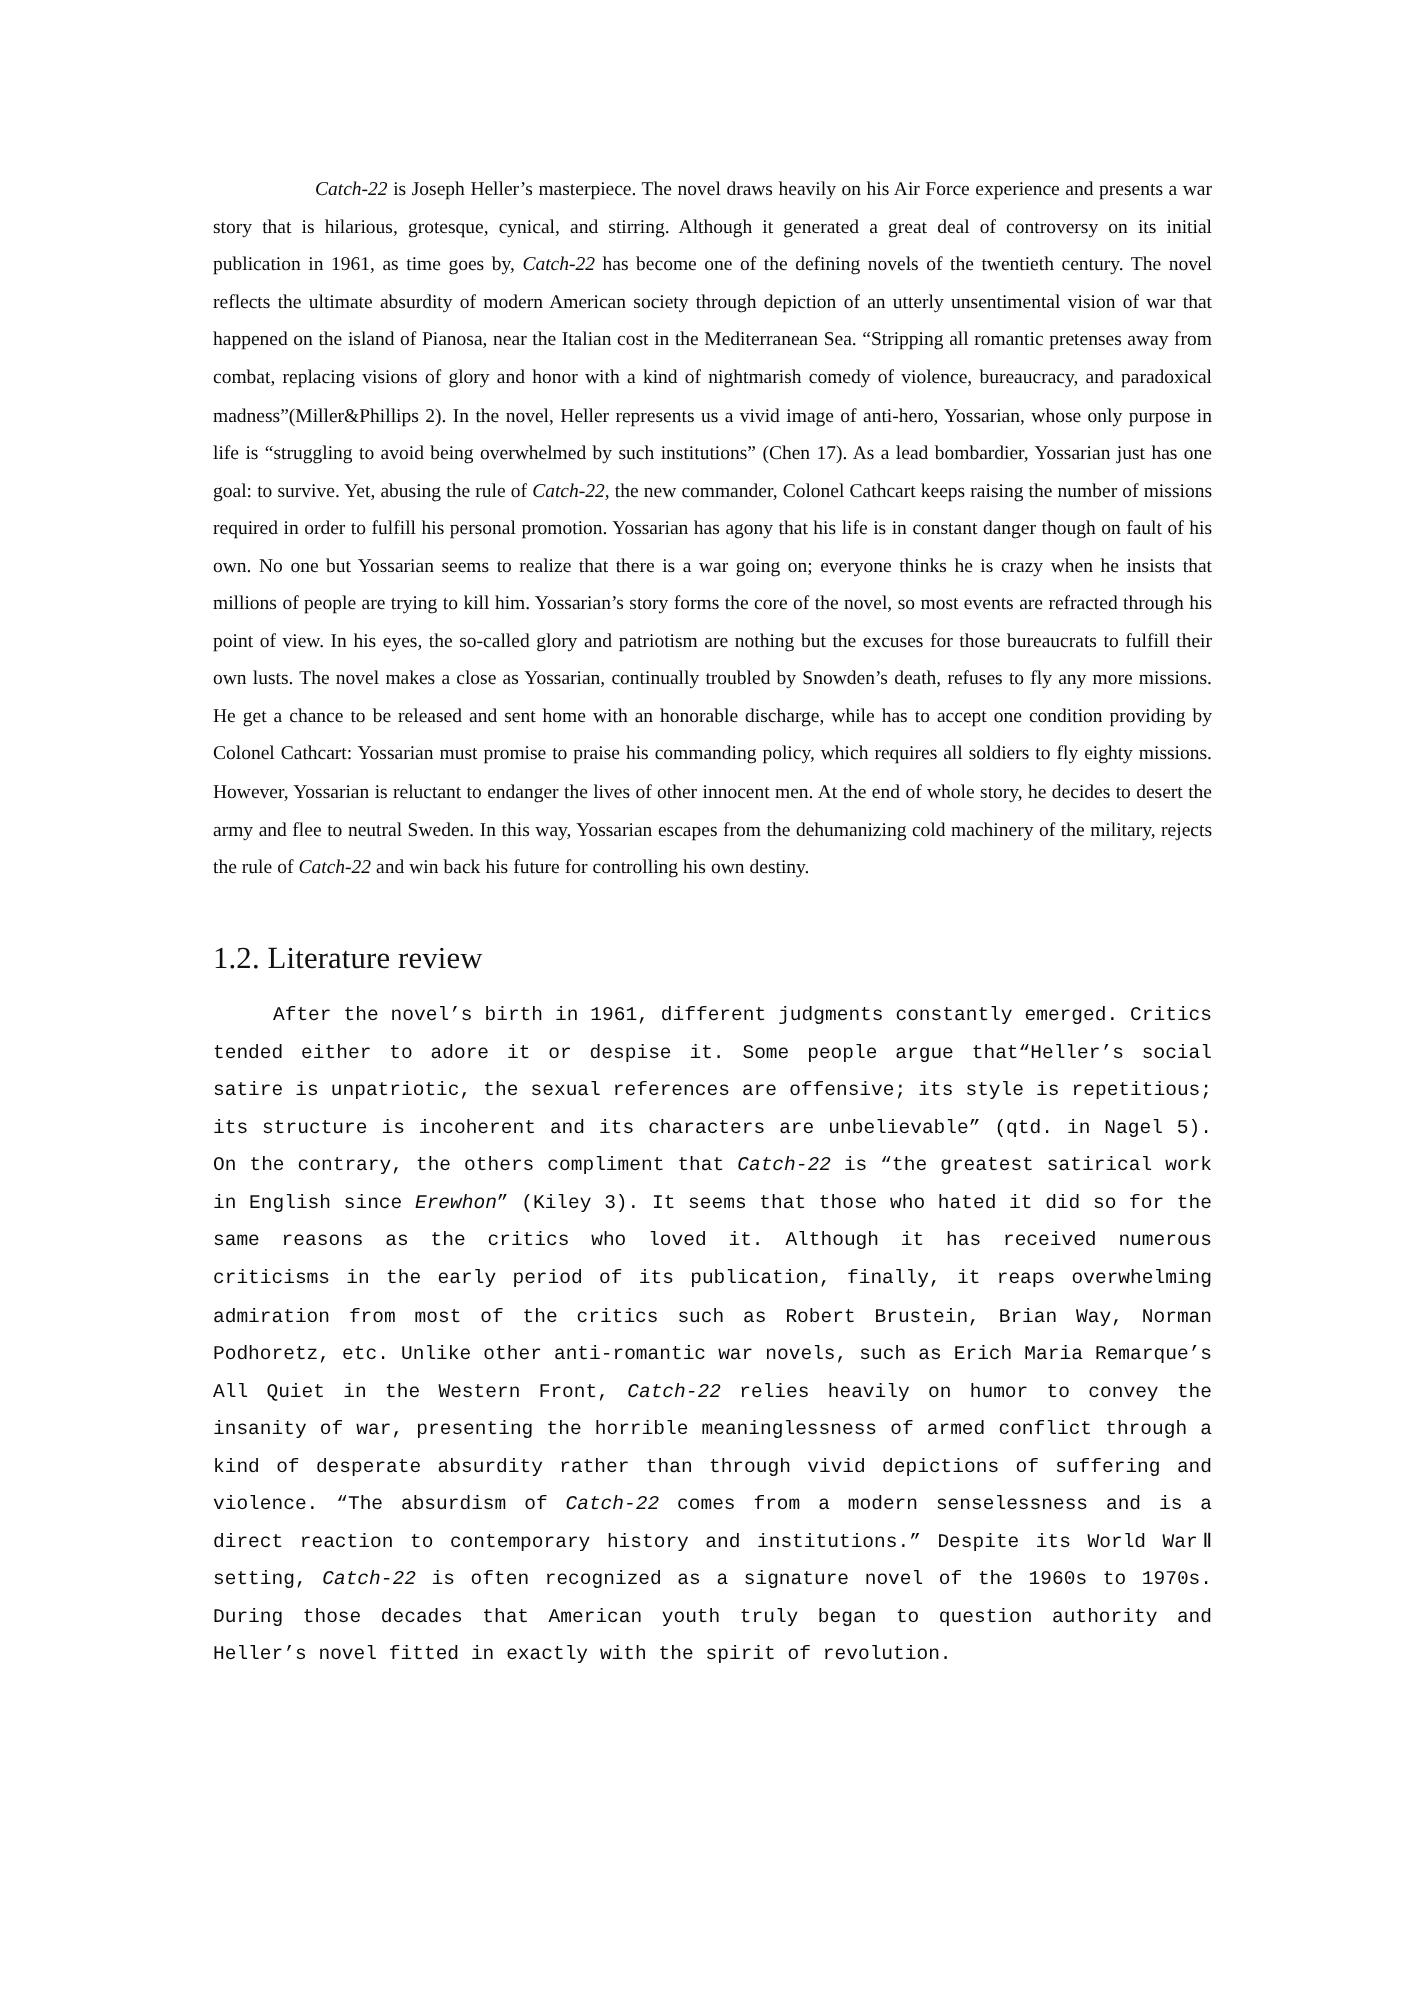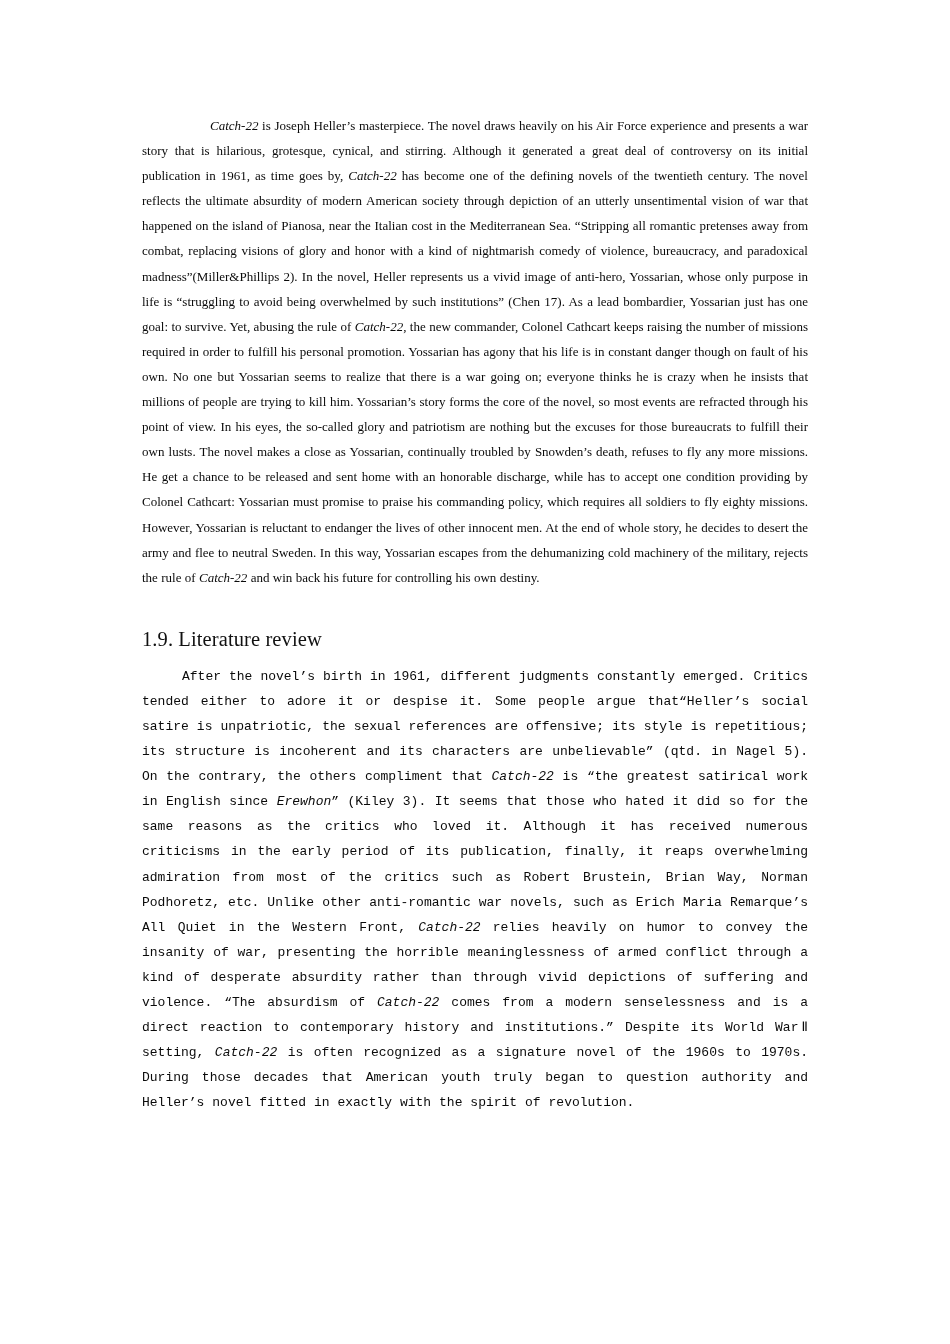--- a/index.html
+++ b/index.html
@@ -58,20 +58,20 @@
 </head>
 <body>
 
 <div class="page">
   <div class="content">
 
     <p class="body-para"><i>Catch-22</i><span> is Joseph Heller’s masterpiece. The novel draws heavily on his Air Force experience and presents a war story that is hilarious, grotesque, cynical, and stirring. Although it generated a great deal of controversy on its initial publication in 1961, as time goes by, </span><i>Catch-22</i><span> has become one of the defining novels of the twentieth century. The novel reflects the ultimate absurdity of modern American society through depiction of an utterly unsentimental vision of war that happened on the island of Pianosa, near the Italian cost in the Mediterranean Sea. “Stripping all romantic pretenses away from combat, replacing visions of glory and honor with a kind of nightmarish comedy of violence, bureaucracy, and paradoxical madness”(Miller&amp;Phillips 2). In the novel, Heller represents us a vivid image of anti-hero, Yossarian, whose only purpose in life is “struggling to avoid being overwhelmed by such institutions” (Chen 17). As a lead bombardier, Yossarian just has one goal: to survive. Yet, abusing the rule of </span><i>Catch-22</i><span>, the new commander, Colonel Cathcart keeps raising the number of missions required in order to fulfill his personal promotion. Yossarian has agony that his life is in constant danger though on fault of his own. No one but Yossarian seems to realize that there is a war going on; everyone thinks he is crazy when he insists that millions of people are trying to kill him. Yossarian’s story forms the core of the novel, so most events are refracted through his point of view. In his eyes, the so-called glory and patriotism are nothing but the excuses for those bureaucrats to fulfill their own lusts. The novel makes a close as Yossarian, continually troubled by Snowden’s death, refuses to fly any more missions. He get a chance to be released and sent home with an honorable discharge, while has to accept one condition providing by Colonel Cathcart: Yossarian must promise to praise his commanding policy, which requires all soldiers to fly eighty missions. However, Yossarian is reluctant to endanger the lives of other innocent men. At the end of whole story, he decides to desert the army and flee to neutral Sweden. In this way, Yossarian escapes from the dehumanizing cold machinery of the military, rejects the rule of </span><i>Catch-22</i><span> and win back his future for controlling his own destiny.</span></p>
 
     <div class="spacer-before-heading"></div>
 
-    <h2 class="section-heading">1.9. Literature review</h2>
+    <h2 class="section-heading">1.2. Literature review</h2>
 
     <div class="spacer-after-heading"></div>
 
     <p class="body-para tight"><span>After the novel’s birth in 1961, different judgments constantly emerged. Critics tended either to adore it or despise it. Some people argue that“Heller’s social satire is unpatriotic, the sexual references are offensive; its style is repetitious; its structure is incoherent and its characters are unbelievable” (qtd. in Nagel 5). On the contrary, the others compliment that </span><i>Catch-22</i><span> is “the greatest satirical work in English since </span><i>Erewhon</i><span>” (Kiley 3). It seems that those who hated it did so for the same reasons as the critics who loved it. Although it has received numerous criticisms in the early period of its publication, finally, it reaps overwhelming admiration from most of the critics such as Robert Brustein, Brian Way, Norman Podhoretz, etc. Unlike other anti-romantic war novels, such as Erich Maria Remarque’s All Quiet in the Western Front, </span><i>Catch-22</i><span> relies heavily on humor to convey the insanity of war, presenting the horrible meaninglessness of armed conflict through a kind of desperate absurdity rather than through vivid depictions of suffering and violence. “The absurdism of </span><i>Catch-22</i><span> comes from a modern senselessness and is a direct reaction to contemporary history and institutions.” Despite its World WarⅡ setting, </span><i>Catch-22</i><span> is often recognized as a signature novel of the 1960s to 1970s. During those decades that American youth truly began to question authority and Heller’s novel fitted in exactly with the spirit of revolution.</span></p>
 
   </div>
 </div>
 
 </body></html>

